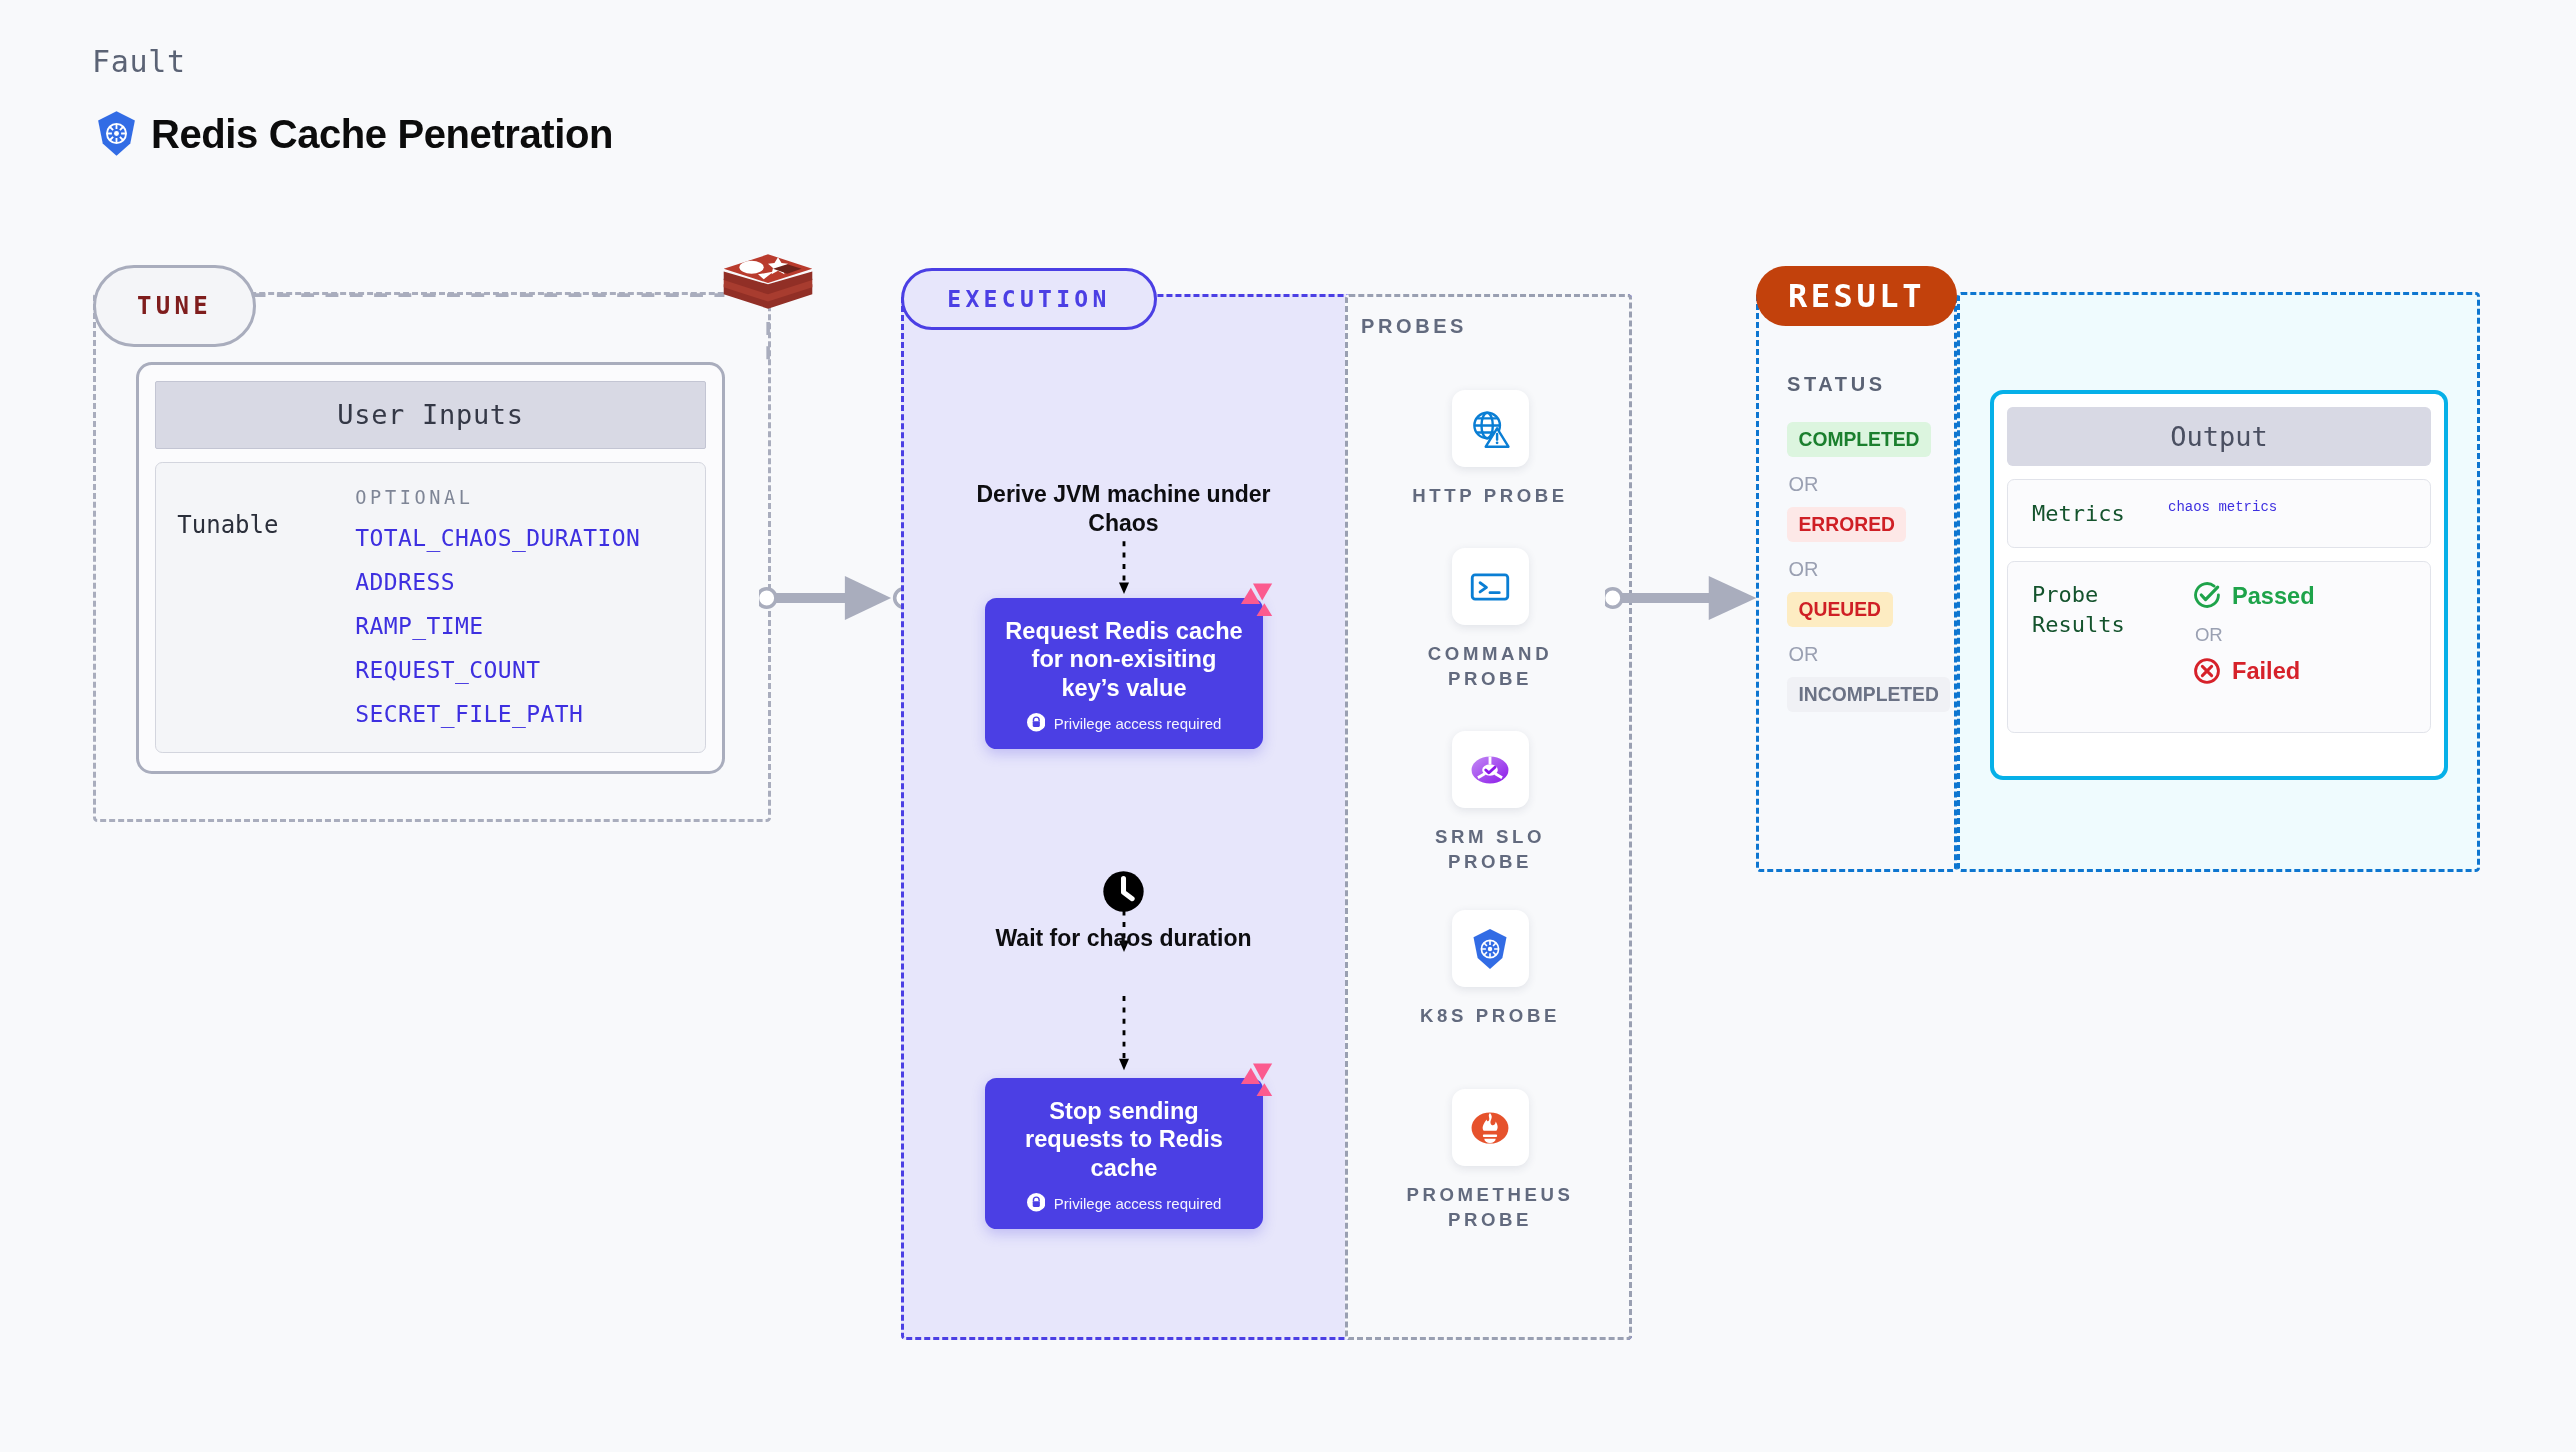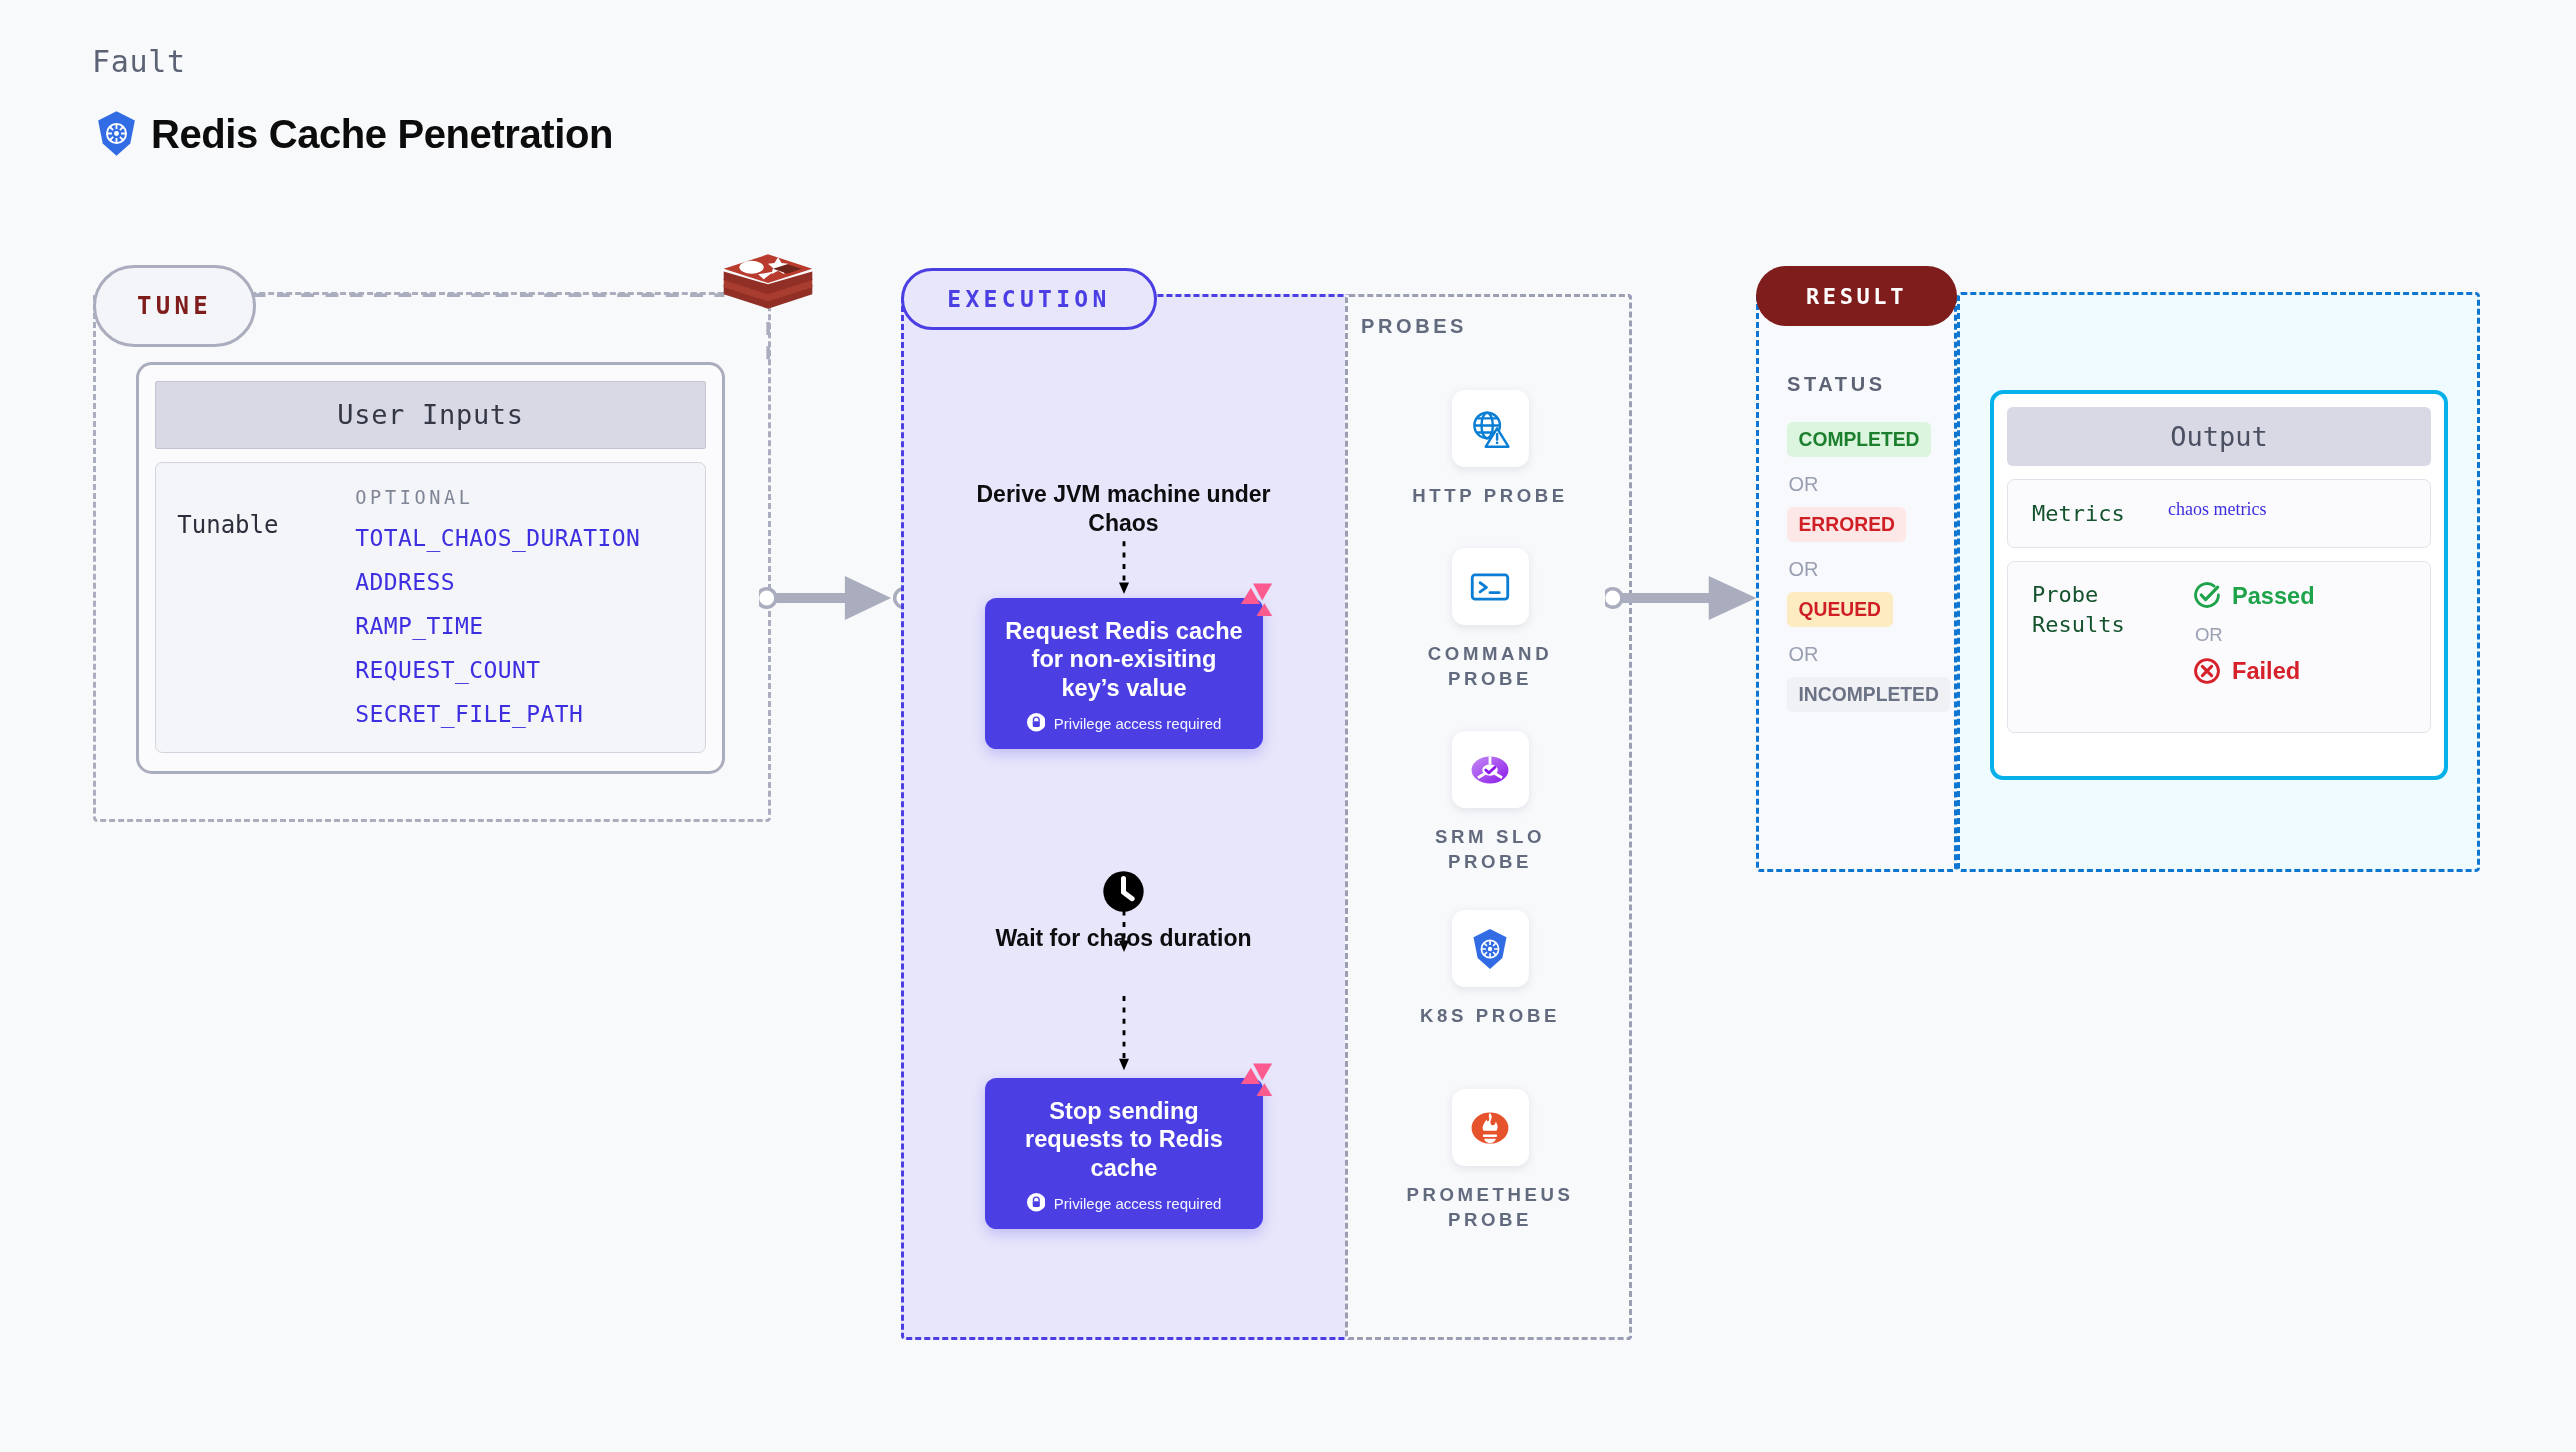--- a/index.html
+++ b/index.html
@@ -31,21 +31,21 @@
   #tune-pill{
     left:93px;top:265px;width:163px;height:82px;
     background:#f4f5f8;border:3.6px solid #a9adbd;color:#7f1d1d;font-size:24px;
   }
   #exec-pill{
     left:901px;top:268px;width:256px;height:62px;
     background:#e7e6fb;border:3.6px solid #4b3fe4;color:#4b3fe4;font-size:23px;
   }
   #result-pill{
     left:1756px;top:266px;width:201px;height:60px;
-    background:#7f1d1d;border:none;color:#ffffff;font-size:22px;letter-spacing:3.6px;
+    background:#c2410c;border:none;color:#ffffff;font-size:32px;letter-spacing:3.6px;
   }
 
   
   .dashed{position:absolute;box-sizing:border-box;border-radius:4.3px;}
   #tune-zone{
     left:93px;top:292px;width:678px;height:530px;
     border:3.6px dashed #a9adbd;background:transparent;
   }
   #exec-zone{
     left:901px;top:294px;width:731px;height:1046px;
@@ -179,22 +179,22 @@
   .out-row{
     margin-top:13px;box-sizing:border-box;background:#fbfbfd;
     border:1.4px solid #e1e3ea;border-radius:7.2px;display:flex;padding:18.6px 17px;
   }
   .out-key{
     width:136px;flex:none;
     font-family:"DejaVu Sans Mono","Liberation Mono",monospace;
     font-size:22px;color:#14532d;line-height:1.35;padding-left:7px;
   }
   .out-val-link{
-    font-family:Liberation Serif, serif;
-    font-size:18px;color:#3d2fe0;
+    font-family:Liberation Mono, monospace;
+    font-size:14px;color:#3d2fe0;
   }
   #out-row-probe{height:172px;gap:24px;}
   .res-line{display:flex;align-items:center;gap:10px;}
   .res-pass{font-size:23.6px;font-weight:bold;color:#1ea34a;}
   .res-fail{font-size:23.6px;font-weight:bold;color:#d6212a;}
   .res-or{font-size:18.6px;color:#9aa0b2;margin:11.5px 0 10px 2.9px;}
 </style>
 </head>
 <body>
 

